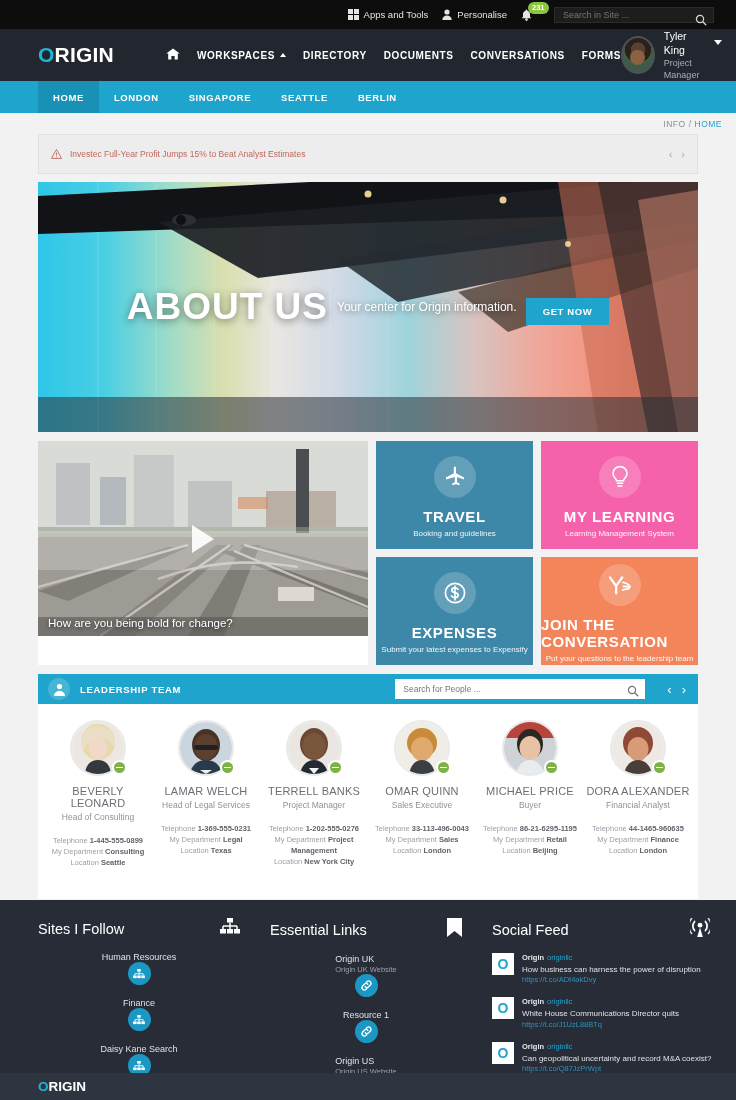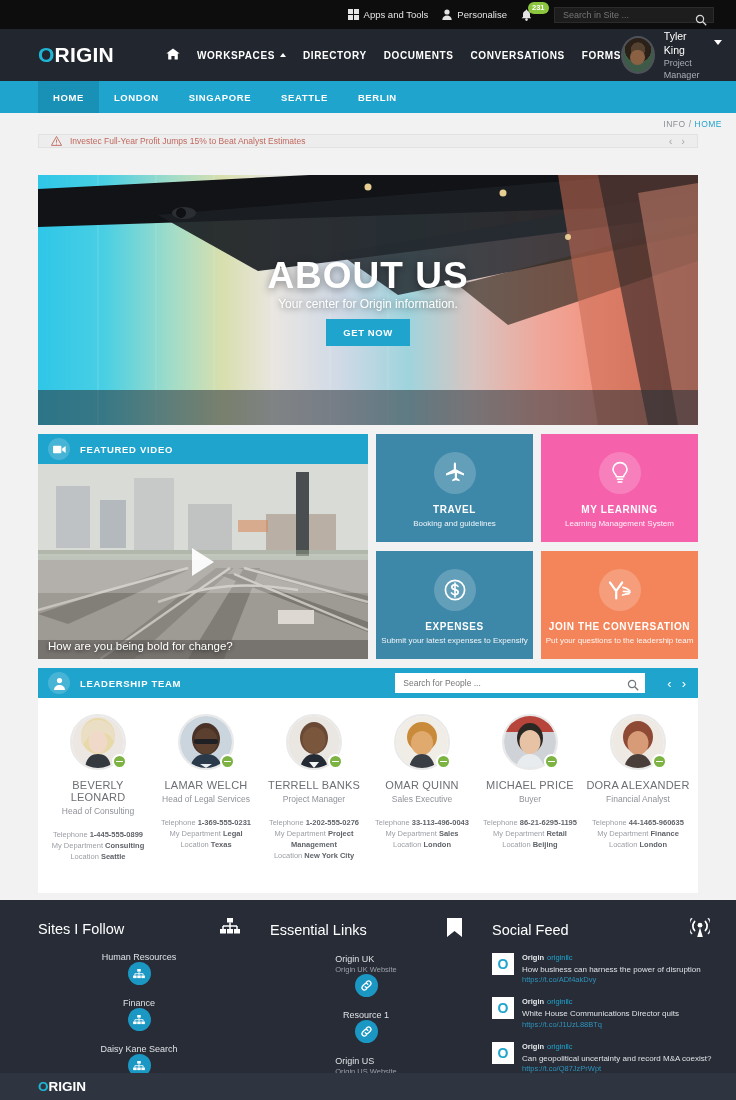--- a/index.html
+++ b/index.html
@@ -77,33 +77,33 @@
     justify-content:flex-end; padding-right: 14px; }
   .crumb { font-size: 8.5px; color: #8a8f96; letter-spacing: .5px; }
   .crumb .sep { margin: 0 3px; }
   .crumb .cur { color: #1fa4ce; }
 
   
   .content { padding: 0 38px; }
 
   
   .alert {
-    height: 14px; background: #ededed; border: 1px solid #e1e1e1;
-    display: flex; align-items: center; padding: 0 12px; margin-bottom: 27px;
+    height: 40px; background: #ededed; border: 1px solid #e1e1e1;
+    display: flex; align-items: center; padding: 0 12px; margin-bottom: 8px;
   }
   .alert-txt { color: #c0685e; font-size: 8.5px; margin-left: 8px; }
   .alert-nav { margin-left: auto; display: flex; gap: 9px; color: #a8a8a8; font-size: 11px; }
   .alert-nav span { cursor: pointer; }
 
   
   .hero { height: 250px; position: relative; overflow: hidden; background:#14161a; }
   .hero-bg { position:absolute; inset:0; }
   .hero-overlay {
-    position: absolute; inset: 0; display: flex; flex-direction: column;
-    align-items: center; justify-content: center; 
+    position: absolute; inset: 0; display: flex; flex-direction: row;
+    align-items: center; justify-content: center; gap: 9px;
   }
   .hero-title {
     color: #fff; font-size: 37px; font-weight: bold; letter-spacing: 1px;
     text-shadow: 0 2px 9px rgba(0,0,0,.45);
   }
   .hero-sub { color: #fff; font-size: 12px; text-shadow: 0 1px 6px rgba(0,0,0,.5); }
   .hero-btn {
     margin-top: 8px; background: #1fa4ce; color: #fff; border: none;
     font-size: 9.5px; font-weight: bold; letter-spacing: .6px; padding: 8px 17px;
     cursor: pointer; font-family: "Liberation Sans", sans-serif;
@@ -135,21 +135,21 @@
 
   .tiles { display: grid; grid-template-columns: 1fr 1fr; gap: 8px; flex: 1; }
   .tile {
     height: 108px; display: flex; flex-direction: column; align-items: center;
     justify-content: center; gap: 4px; cursor: pointer; padding-top: 4px;
   }
   .tile-ic {
     width: 42px; height: 42px; border-radius: 50%; background: rgba(255,255,255,.2);
     display: flex; align-items: center; justify-content: center; margin-bottom: 6px;
   }
-  .tile-title { color: #fff; font-size: 10px; font-weight: bold; letter-spacing: .6px; }
+  .tile-title { color: #fff; font-size: 15px; font-weight: bold; letter-spacing: .6px; }
   .tile-sub { color: rgba(255,255,255,.92); font-size: 8px; }
 
   
   .lead-card { margin-top: 9px; background: #fff; padding-bottom: 30px; }
   .lead-head {
     height: 30px; background: #1fa4ce; display: flex; align-items: center;
     padding: 0 12px 0 10px; gap: 10px;
   }
   .people-search {
     margin-left: auto; width: 250px; height: 20px; background: #fff; position: relative;
@@ -403,29 +403,20 @@
       <div class="hero-overlay">
         <div class="hero-title">ABOUT US</div>
         <div class="hero-sub">Your center for Origin information.</div>
         <button class="hero-btn">GET NOW</button>
       </div>
     </div>
 
     <div class="midgrid">
 
       <div class="video-card">
-        <div class="card-head">
-          <span class="card-head-ic">
-            <svg width="13" height="9" viewBox="0 0 13 9">
-                <rect x="0" y="0.8" width="8.4" height="7.4" rx="1" fill="#ffffff"></rect>
-                <path d="M9.2 3.4 12.6 1.1v6.8L9.2 5.6z" fill="#ffffff"></path>
-              </svg>
-          </span>
-          <span class="card-head-title">FEATURED VIDEO</span>
-        </div>
         <div class="video-thumb">
           <svg width="330" height="195" viewBox="0 0 330 195" preserveAspectRatio="none">
             <rect x="0" y="0" width="330" height="195" fill="#cfd2cf"></rect>
             <rect x="0" y="0" width="330" height="92" fill="#d9dbd7"></rect>
             <rect x="18" y="22" width="34" height="62" fill="#b7bcc0" opacity=".8"></rect>
             <rect x="62" y="36" width="26" height="48" fill="#a9b0b6" opacity=".8"></rect>
             <rect x="96" y="14" width="40" height="72" fill="#c2c6c4" opacity=".85"></rect>
             <rect x="150" y="40" width="44" height="46" fill="#b9bdbb" opacity=".8"></rect>
             <rect x="228" y="50" width="70" height="36" fill="#b3a79c" opacity=".85"></rect>
             <rect x="258" y="8" width="13" height="84" fill="#4a4e50"></rect>

